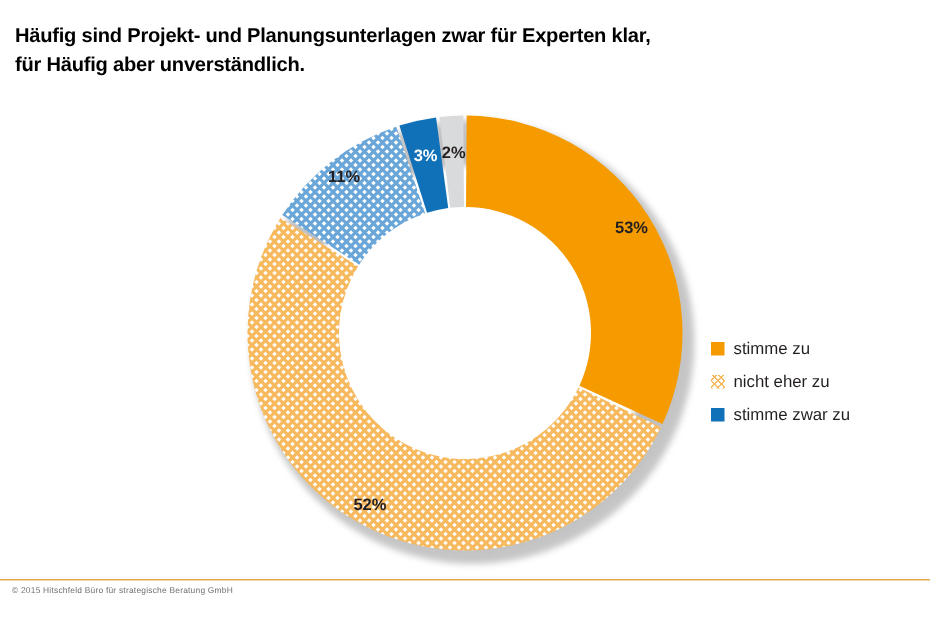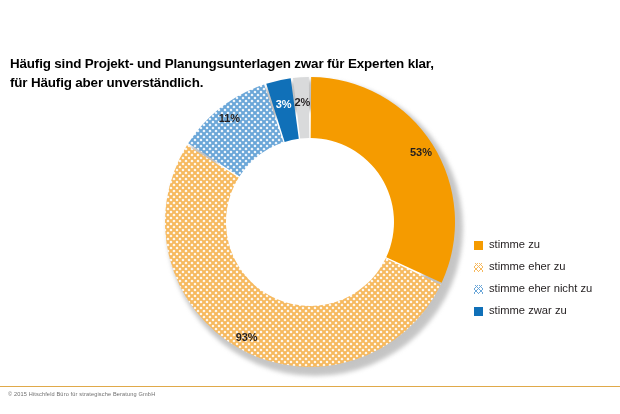--- a/index.html
+++ b/index.html
@@ -15,21 +15,20 @@
     font-family: "Liberation Sans", sans-serif;
     color: #231f20;
   }
 
   
   #title-block {
     position: absolute;
     left: 10px;
     top: 14px;
     width: 560px;
-    margin-top: 40px;
   }
   .title-line {
     font-size: 13.4px;
     font-weight: bold;
     line-height: 19px;
     letter-spacing: -0.15px;
     color: #000000;
     white-space: nowrap;
   }
 
@@ -82,21 +81,21 @@
 
   
   #legend {
     position: absolute;
     left: 474px;
     top: 228px;
     width: 146px;
   }
   .legend-row {
     display: flex;
-    align-items: flex-end;
+    align-items: flex-start;
     height: 22px;
   }
   .legend-swatch {
     width: 9px;
     height: 9px;
     margin-right: 6px;
     flex: 0 0 auto;
   }
   .legend-label {
     font-size: 11.2px;
@@ -166,40 +165,36 @@
       <g id="donut-segments">
           <path d="M 149.13881562886314 3.004472141505488 A 145 145 0 0 1 279.6807602046368 208.70566194292707 L 224.28402660130683 183.16741795314397 A 84 84 0 0 0 148.65972767465175 64.00259075783767 Z" fill="#f59b00"></path>
           <path d="M 278.7109919812756 210.76652432046004 A 145 145 0 1 1 24.966018827682035 71.26904485874228 L 76.72514194155373 103.54896391816794 A 84 84 0 1 0 223.72222983742864 184.36129684771478 Z" fill="url(#hatchOrange)"></path>
           <path d="M 26.186434684653435 69.34597718384776 A 145 145 0 0 1 102.11083975867018 10.452971779301777 L 121.41593475674686 68.31758365145758 A 84 84 0 0 0 77.4321414724889 102.43491092029802 Z" fill="url(#hatchBlue)"></path>
           <path d="M 104.27699580804816 9.749145013744823 A 145 145 0 0 1 128.69740591365004 4.290536631933634 L 136.8178075637697 64.7476212212581 A 84 84 0 0 0 122.67081136466238 67.9098495252039 Z" fill="#1070b8"></path>
           <path d="M 130.95707736861368 4.005073741535682 A 145 145 0 0 1 146.86118437113703 3.004472141505488 L 147.34027232534834 64.00259075783765 A 84 84 0 0 0 138.1268586135417 64.58224961578618 Z" fill="#d9dadb"></path>
         </g>
     </svg>
     <div id="pct-labels">
         <div class="pct-label" style="left: 259.029px; top: 77.5388px;">53%</div>
-        <div class="pct-label" style="left: 84.6494px; top: 263.234px;">93%</div>
+        <div class="pct-label" style="left: 84.6494px; top: 263.234px;">52%</div>
         <div class="pct-label" style="left: 67.4027px; top: 44.0946px;">11%</div>
         <div class="pct-label on-blue" style="left: 121.714px; top: 30.402px;">3%</div>
         <div class="pct-label" style="left: 140.434px; top: 27.7378px;">2%</div>
       </div>
   </div>
 </div>
 
 <div id="legend">
   <div class="legend-row">
     <span class="legend-swatch sw-orange"></span>
     <span class="legend-label">stimme zu</span>
   </div>
   <div class="legend-row">
     <span class="legend-swatch sw-orange-hatch"></span>
-    <span class="legend-label">stimme eher zu</span>
-  </div>
-  <div class="legend-row">
-    <span class="legend-swatch sw-blue-hatch"></span>
-    <span class="legend-label">stimme eher nicht zu</span>
+    <span class="legend-label">nicht eher zu</span>
   </div>
   <div class="legend-row">
     <span class="legend-swatch sw-blue"></span>
     <span class="legend-label">stimme zwar zu</span>
   </div>
 </div>
 
 <div id="footer-rule"></div>
 <div id="footer-text">© 2015 Hitschfeld Büro für strategische Beratung GmbH</div>
 

